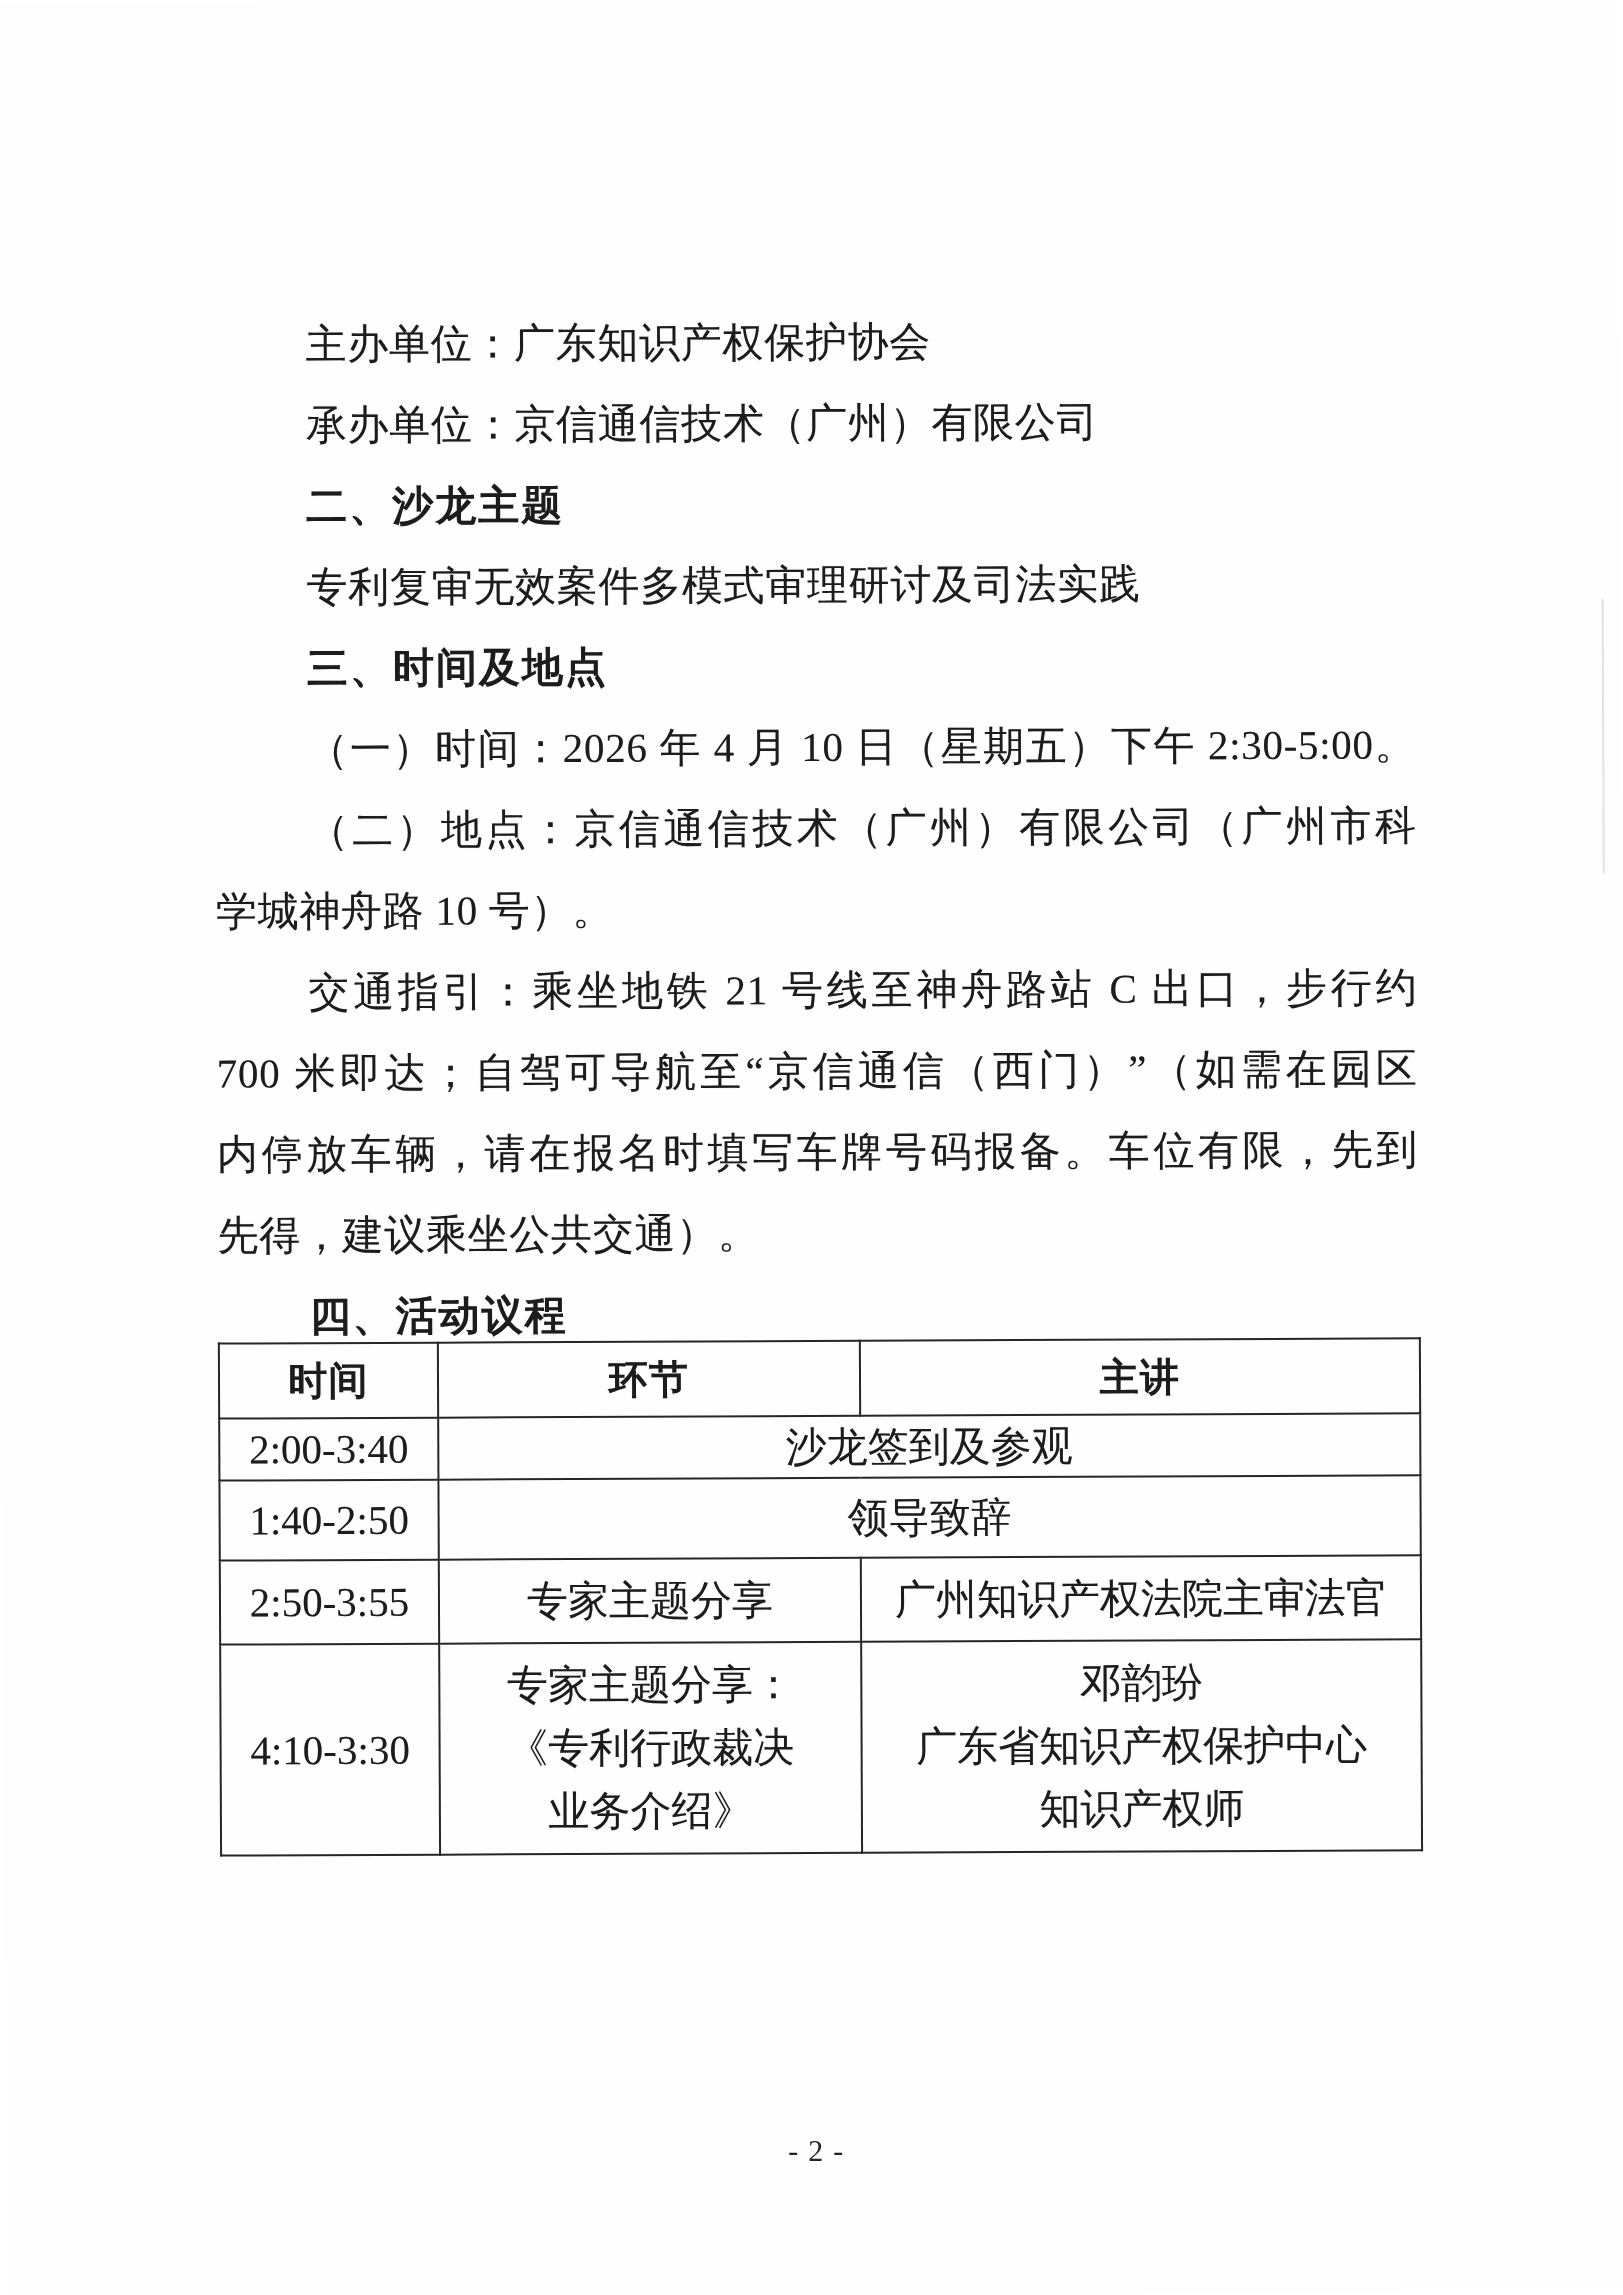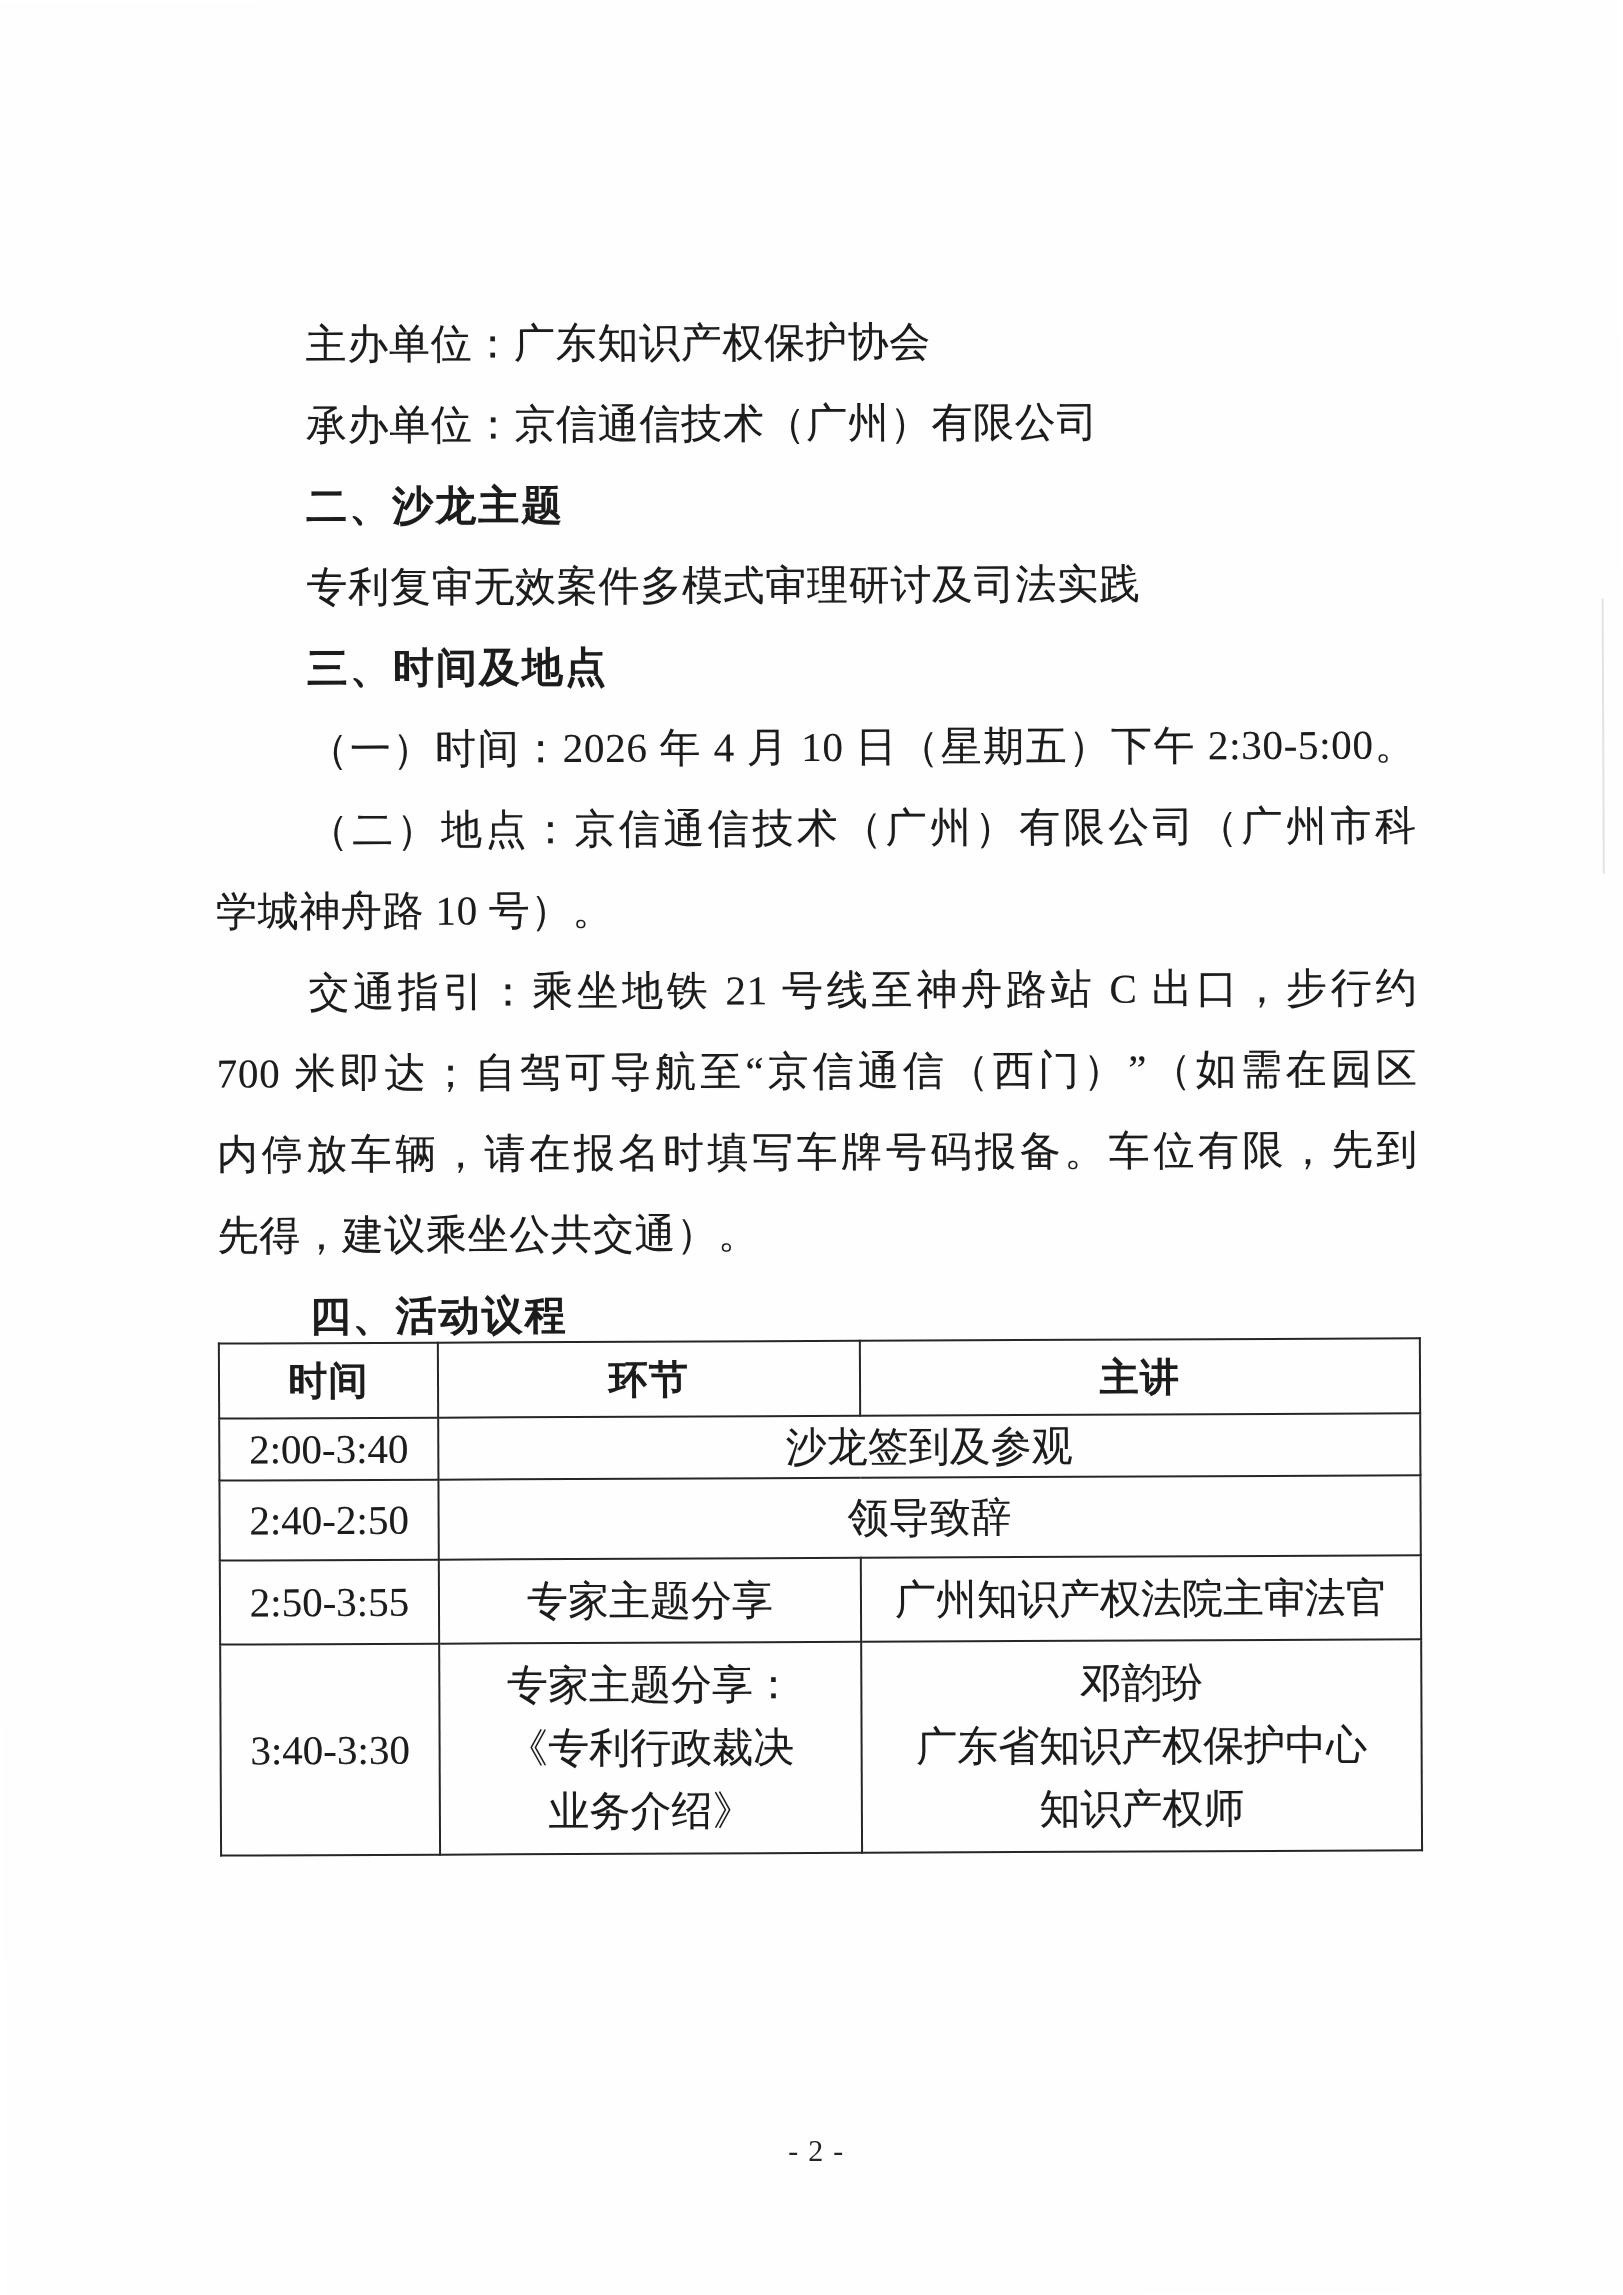--- a/index.html
+++ b/index.html
@@ -128,30 +128,30 @@
         <tr style="height:75px">
       <th>时间</th>
       <th>环节</th>
       <th>主讲</th>
     </tr>
     <tr style="height:62px">
       <td>2:00-3:40</td>
       <td colspan="2">沙龙签到及参观</td>
     </tr>
     <tr style="height:80px">
-      <td>2:40-2:50</td>
+      <td>1:40-2:50</td>
       <td colspan="2">领导致辞</td>
     </tr>
     <tr style="height:84px">
       <td>2:50-3:55</td>
       <td>专家主题分享</td>
       <td>广州知识产权法院主审法官</td>
     </tr>
     <tr style="height:211px">
-      <td>3:40-3:30</td>
+      <td>4:10-3:30</td>
       <td>
         <span class="cell-line">专家主题分享：</span>
         <span class="cell-line">《专利行政裁决</span>
         <span class="cell-line">业务介绍》</span>
       </td>
       <td>
         <span class="cell-line">邓韵玢</span>
         <span class="cell-line">广东省知识产权保护中心</span>
         <span class="cell-line">知识产权师</span>
       </td>

